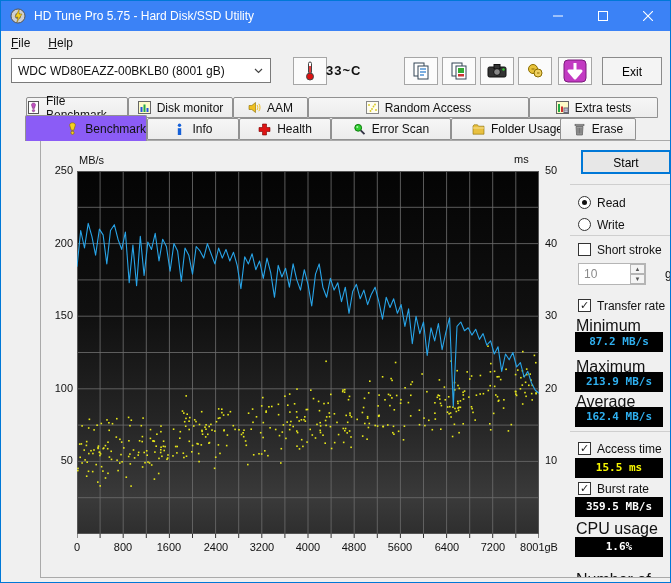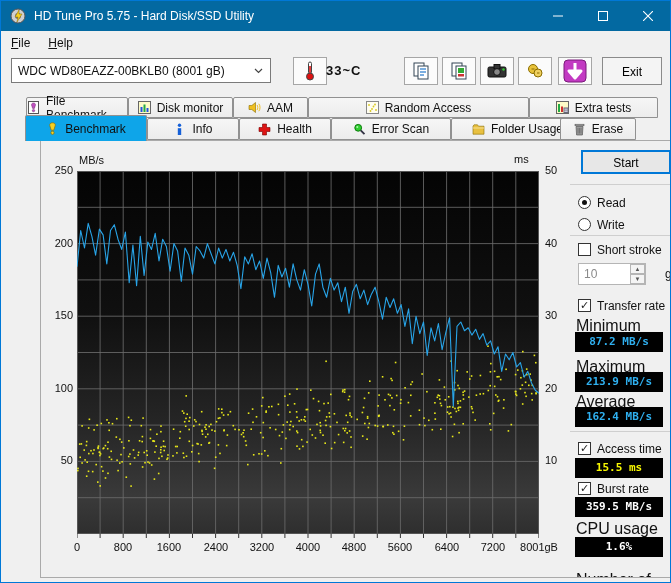--- a/index.html
+++ b/index.html
@@ -3,40 +3,40 @@
 <meta charset="utf-8">
 <style>
   html,body{margin:0;padding:0;background:#d8d8d8;}
   *{box-sizing:border-box;}
   #win{
     position:relative;width:671px;height:583px;background:#f0f0f0;
     font-family:"Liberation Sans",sans-serif;font-size:12px;color:#111;
     border:1px solid #0078d7;overflow:hidden;
   }
   
-  #titlebar{position:absolute;left:0;top:0;width:100%;height:30px;background:#0369a1;color:#fff;display:flex;align-items:center;}
+  #titlebar{position:absolute;left:0;top:0;width:100%;height:30px;background:#3b82f6;color:#fff;display:flex;align-items:center;}
   #titlebar .app-icon{width:16px;height:16px;margin:0 8px 0 9px;}
   #titlebar .title{font-size:12px;}
   .win-controls{position:absolute;right:0;top:0;height:30px;display:flex;}
   .win-btn{width:45px;height:30px;display:flex;align-items:center;justify-content:center;}
   
   #menubar{position:absolute;left:0;top:30px;width:100%;height:23px;display:flex;align-items:center;padding-left:8px;gap:14px;}
   .menu-item{display:inline-block;padding:2px 2px;}
   .menu-item::first-letter{text-decoration:underline;}
   
   .combo{position:absolute;left:10px;top:57px;width:260px;height:25px;background:#fff;border:1px solid #7a7a7a;display:flex;align-items:center;padding-left:6px;}
   .combo .chevron{position:absolute;right:7px;top:9px;}
   .tool-btn{position:absolute;top:56px;height:28px;width:34px;background:#fbfbfb;border:1px solid #a6a6a6;display:flex;align-items:center;justify-content:center;padding:0;}
   #temp-text{position:absolute;left:325px;top:62px;font-weight:700;font-size:13px;letter-spacing:1px;}
   #exit-btn{position:absolute;left:601px;top:56px;width:60px;height:28px;background:#f4f4f4;border:1px solid #8a8a8a;font-size:12px;text-align:center;line-height:26px;}
   
   .tab{position:absolute;height:21px;background:linear-gradient(#f6f6f6,#ececec);border:1px solid #919191;border-radius:2px 2px 0 0;display:flex;align-items:center;justify-content:center;gap:6px;font-size:12px;}
   .tab .ticon{width:13px;height:13px;flex:0 0 13px;}
   .tab.row2{height:22px;}
-  .tab.active{background:#0ea5e9;border-bottom:none;z-index:5;}
+  .tab.active{background:#8b5cf6;border-bottom:none;z-index:5;justify-content:flex-end;}
   
   #content{position:absolute;left:8px;top:139px;width:654px;height:438px;border:1px solid #aaa;background:#f0f0f0;overflow:hidden;margin-left:31px;}
   #plot-wrap{position:absolute;left:36px;top:30px;width:462px;height:368px;}
   #plot{display:block;}
   .ax-unit{position:absolute;font-size:11px;color:#111;}
   .tick-label{position:absolute;font-size:11px;color:#111;}
   
   .sep{position:absolute;left:529px;width:118px;height:1px;background:#cfcfcf;}
   .btn-start{position:absolute;left:540px;top:9px;width:90px;height:24px;background:#e7e7e7;border:2px solid #0078d7;font-size:12px;text-align:center;line-height:20px;}
   .radio{position:absolute;left:537px;width:13px;height:13px;border:1px solid #333;border-radius:50%;background:#fff;}

